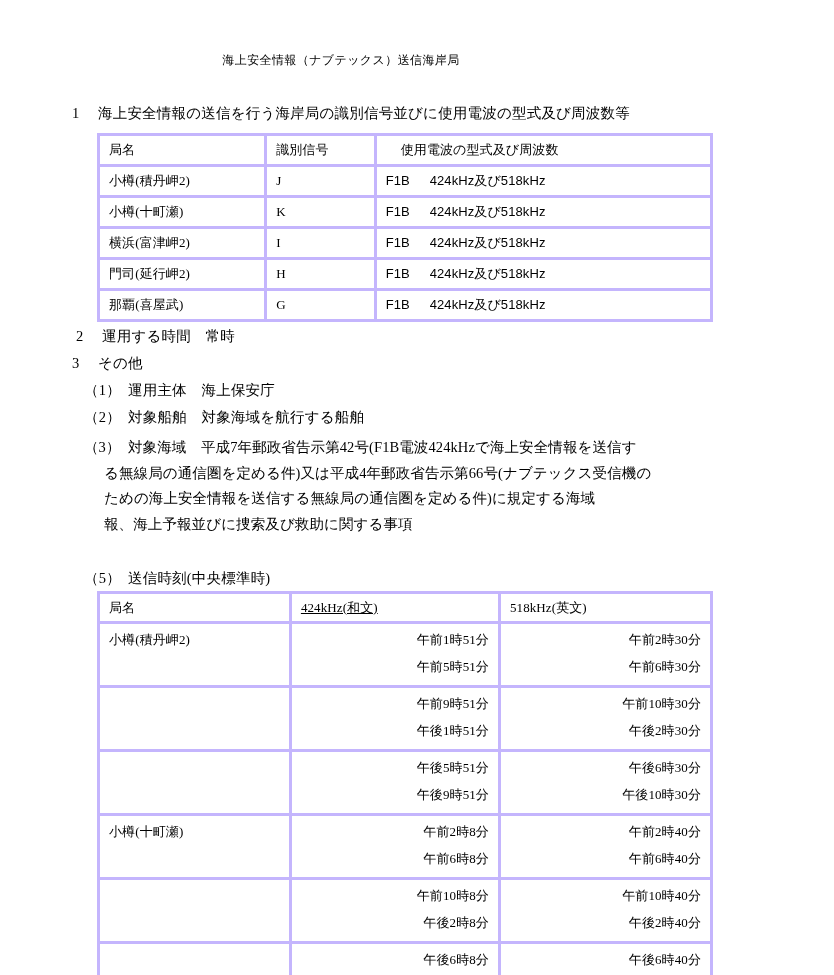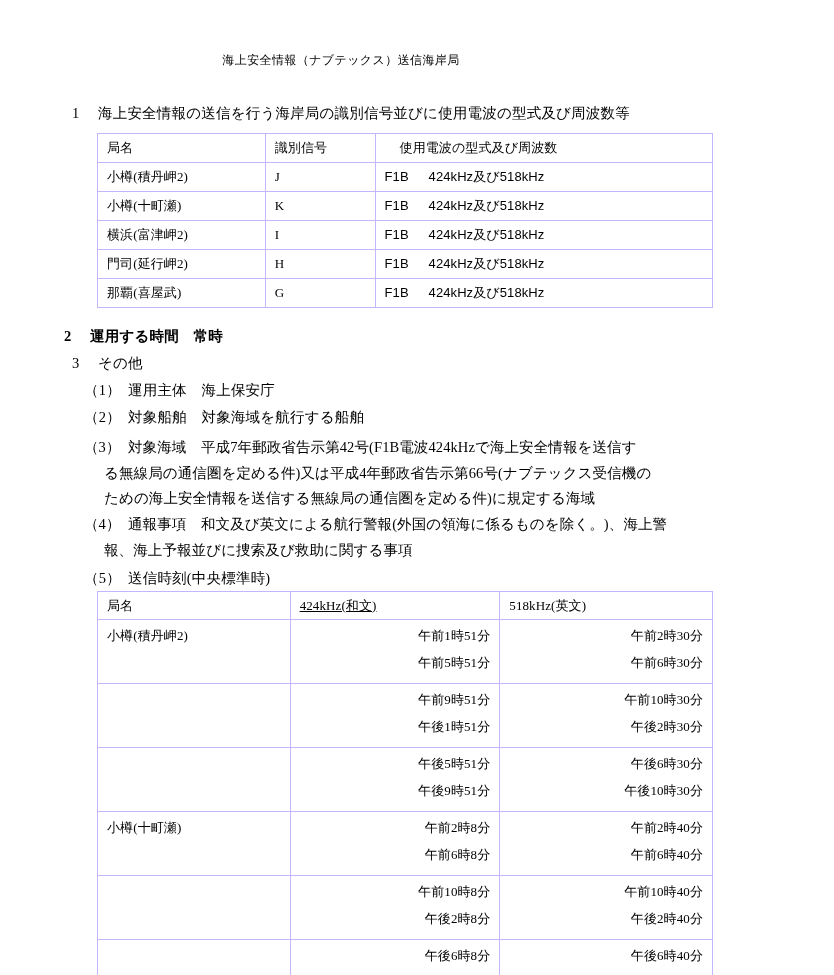--- a/index.html
+++ b/index.html
@@ -35,21 +35,21 @@
   }
 
   
   .sec {
     position: absolute;
     font-size: 14.5px;
     white-space: nowrap;
     letter-spacing: 0.2px;
   }
   .sec-1  { left: 72px;  top: 104px; }
-  .sec-2  { left: 64px;  top: 327px; font-weight: bold; }
+  .sec-2  { left: 76px;  top: 327px; }
   .sec-3  { left: 72px;  top: 354px; }
   .sec-4  { left: 84px;  top: 381px; }
   .sec-5  { left: 84px;  top: 408px; }
   .sec-8  { left: 84px;  top: 569px; }
 
   .num {
     display: inline-block;
     min-width: 26px;
   }
   .num-paren {
@@ -91,21 +91,21 @@
   }
 
   
   table {
     position: absolute;
     border-collapse: collapse;
     font-size: 13px;
     letter-spacing: 0.1px;
   }
   table td, table th {
-    border: 1px solid #c4b5fd;
+    border: 3px solid #c4b5fd;
     font-weight: normal;
     text-align: left;
     vertical-align: top;
     padding: 5px 8px 5px 9px;
     box-sizing: border-box;
   }
 
   
   #table-stations {
     left: 97px;
@@ -231,21 +231,20 @@
     <span class="num-paren">（2）</span><span>対象船舶　対象海域を航行する船舶</span>
   </div>
 
   <div class="para para-3">
     <span class="firstline"><span class="lead">（3）</span><span>対象海域　平成7年郵政省告示第42号(F1B電波424kHzで海上安全情報を送信す</span></span>
     <span class="hang">る無線局の通信圏を定める件)又は平成4年郵政省告示第66号(ナブテックス受信機の</span>
     <span class="hang">ための海上安全情報を送信する無線局の通信圏を定める件)に規定する海域</span>
   </div>
 
   <div class="para para-4">
-    <span class="firstline"><span class="lead">（4）</span><span>通報事項　和文及び英文による航行警報(外国の領海に係るものを除く。)、海上警</span></span>
     <span class="hang">報、海上予報並びに捜索及び救助に関する事項</span>
   </div>
 
   <div class="sec sec-8">
     <span class="num-paren">（5）</span><span>送信時刻(中央標準時)</span>
   </div>
 
   <table id="table-times">
     <thead>
       <tr>

